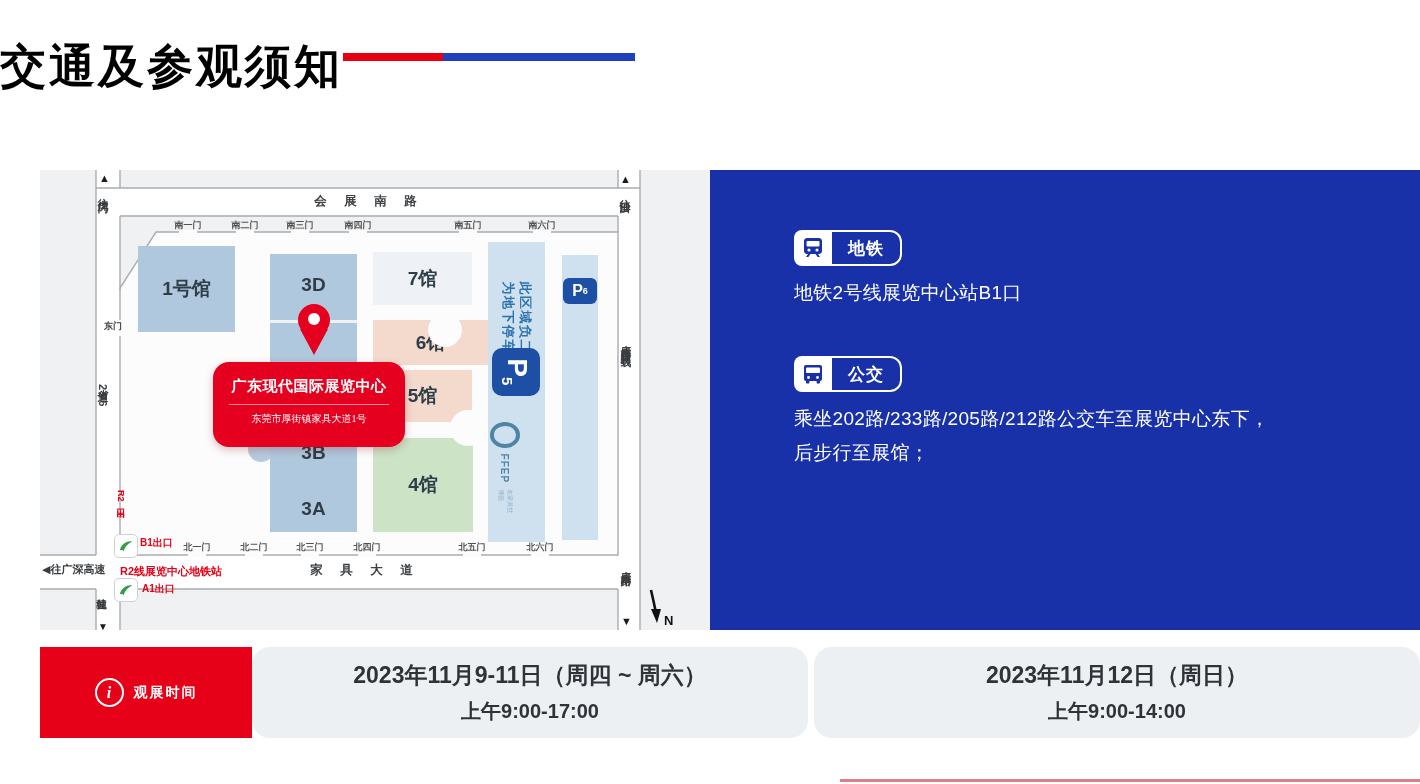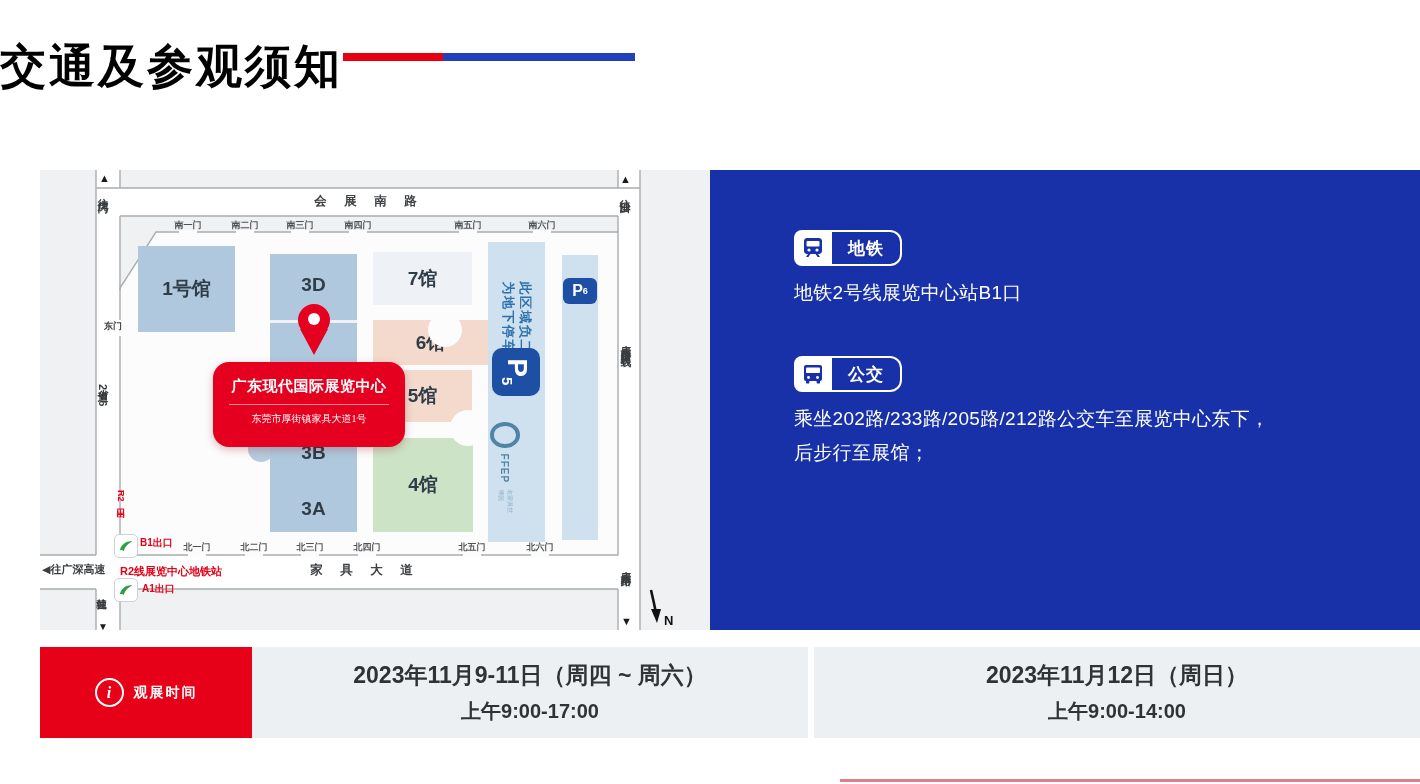--- a/index.html
+++ b/index.html
@@ -60,21 +60,21 @@
   .t-tag{height:32px;border:2px solid #fff;border-left:none;border-radius:0 12px 12px 0;display:flex;align-items:center;
          padding:0 16px;font-size:17px;font-weight:700;letter-spacing:1px;}
   .t-line{margin-top:13px;font-size:19px;letter-spacing:.3px;line-height:1.45;}
 
   
   .sched{position:absolute;left:40px;top:647px;width:1380px;height:91px;display:flex;}
   .s-red{width:212px;flex:0 0 212px;background:#e60018;color:#fff;display:flex;align-items:center;justify-content:center;gap:10px;}
   .s-ico{width:25px;height:25px;border:2px solid #fff;border-radius:50%;display:flex;align-items:center;justify-content:center;
          font-family:"Liberation Serif","DejaVu Serif",serif;font-style:italic;font-weight:700;font-size:16px;line-height:1;}
   .s-label{font-size:14px;font-weight:700;letter-spacing:2px;}
-  .s-cell{background:#ecf0f3;display:flex;flex-direction:column;align-items:center;justify-content:center;gap:7px;color:#2e3338;}
+  .s-cell{background:#ecf0f3;display:flex;flex-direction:column;align-items:center;justify-content:center;gap:7px;color:#2e3338;border-radius:18px;}
   .s-cell1{width:556px;flex:0 0 556px;margin-right:6px;}
   .s-cell2{flex:1;}
   .s-date{font-size:23px;font-weight:700;}
   .s-time{font-size:20px;font-weight:700;}
   .bottom-red{position:absolute;left:840px;top:779px;width:580px;height:3px;background:#dc7f8a;}
 </style>
 </head>
 <body>
 
 <div class="stage">

